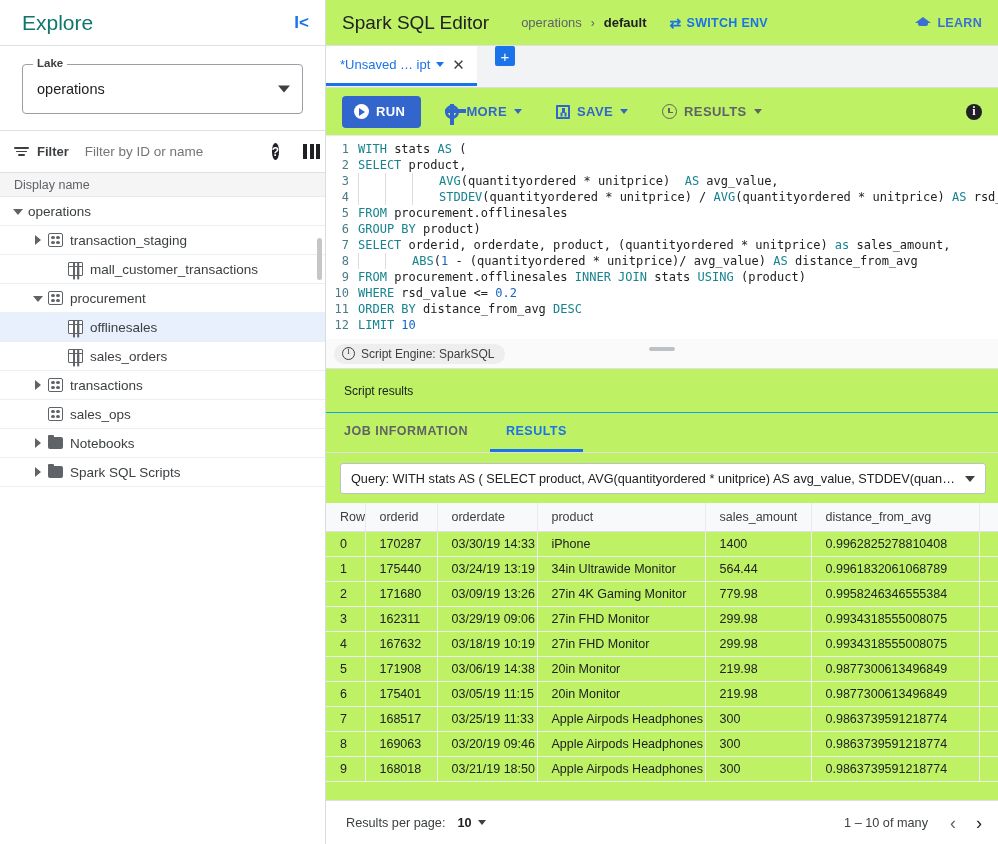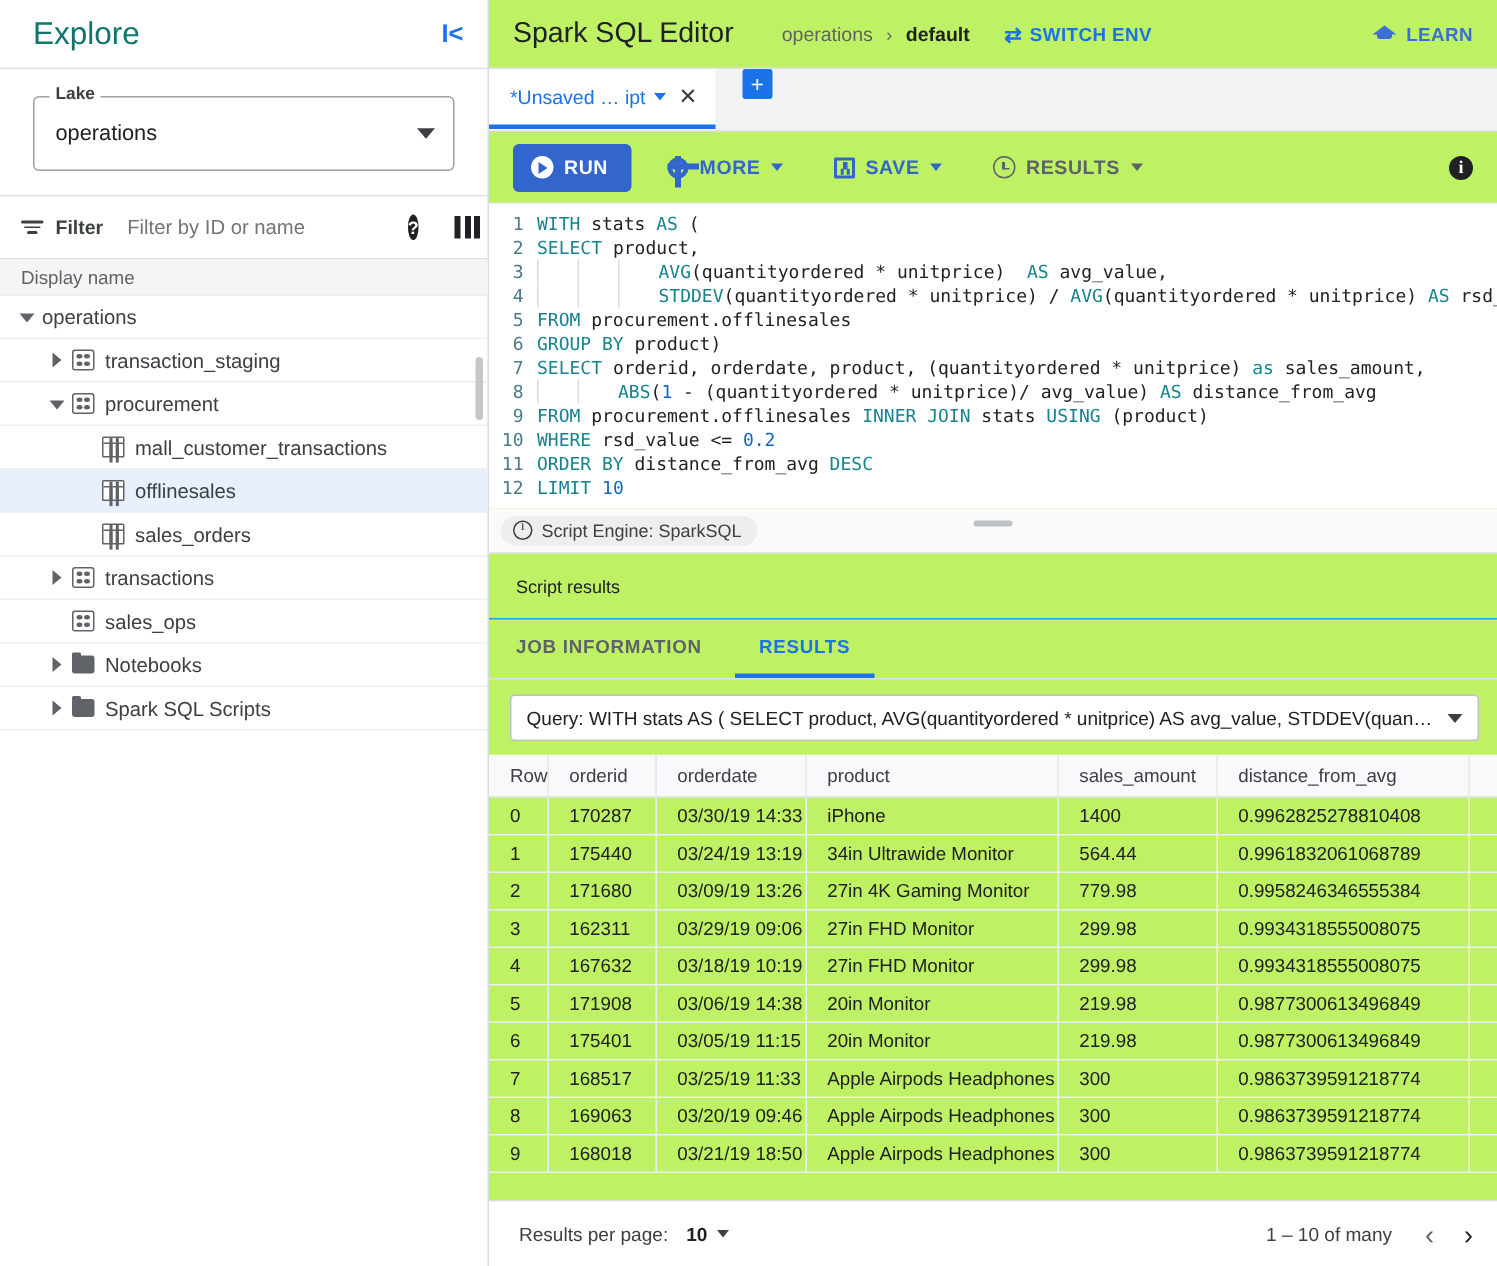--- a/index.html
+++ b/index.html
@@ -284,34 +284,34 @@
         <div class="trow" style="padding-left: 32px;">
           <span class="caret right"></span>
           <span class="ic-db">
             <b></b>
             <b></b>
             <b></b>
             <b></b>
           </span>
           <span>transaction_staging</span>
         </div>
-        <div class="trow" style="padding-left: 32px;">
-          <span class="caret down"></span>
-          <span class="ic-db">
-            <b></b>
-            <b></b>
-            <b></b>
-            <b></b>
-          </span>
-          <span>procurement</span>
-        </div>
         <div class="trow" style="padding-left: 52px;">
           <span class="caret"></span>
           <span class="ic-tbl"></span>
           <span>mall_customer_transactions</span>
+        </div>
+        <div class="trow" style="padding-left: 32px;">
+          <span class="caret down"></span>
+          <span class="ic-db">
+            <b></b>
+            <b></b>
+            <b></b>
+            <b></b>
+          </span>
+          <span>procurement</span>
         </div>
         <div class="trow sel" style="padding-left: 52px;">
           <span class="caret"></span>
           <span class="ic-tbl"></span>
           <span>offlinesales</span>
         </div>
         <div class="trow" style="padding-left: 52px;">
           <span class="caret"></span>
           <span class="ic-tbl"></span>
           <span>sales_orders</span>

